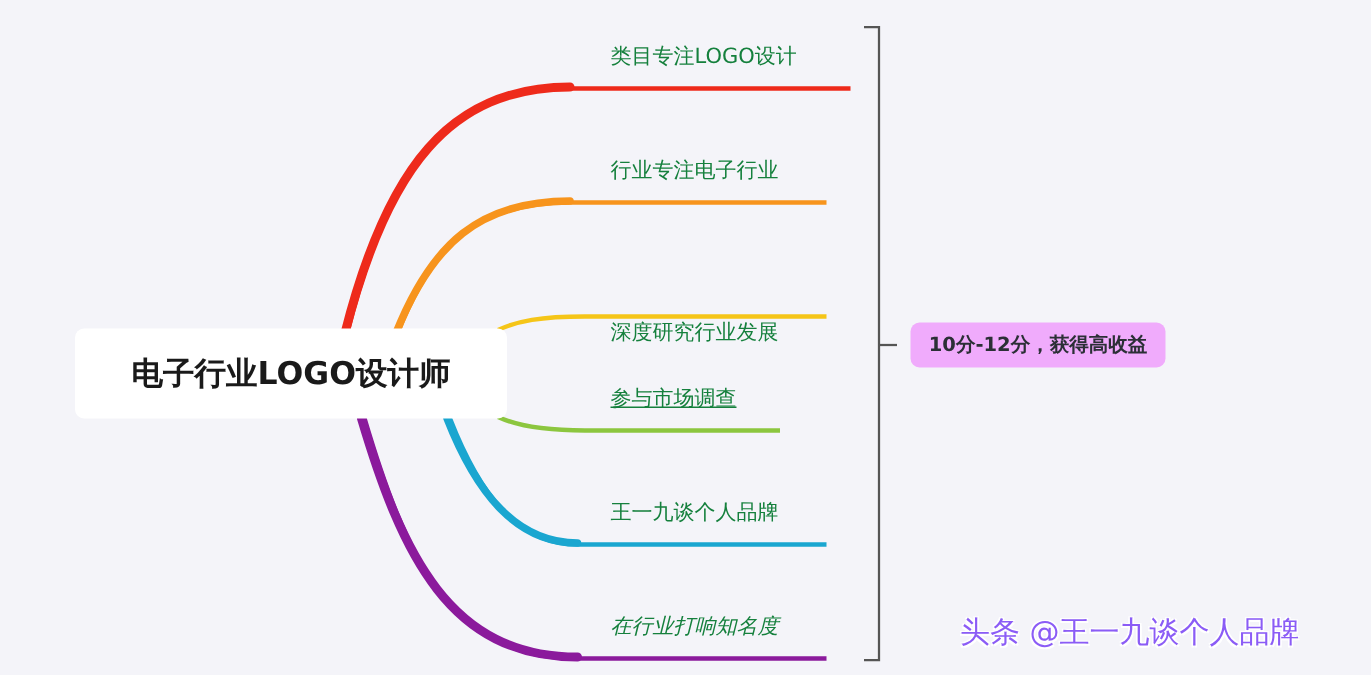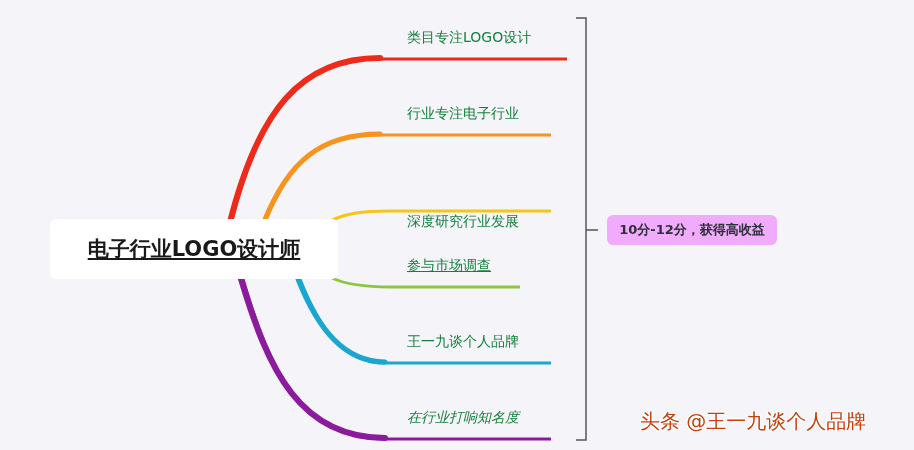--- a/index.html
+++ b/index.html
@@ -10,36 +10,35 @@
       position: relative;
     }
     #canvas { position: absolute; left: 0; top: 0; }
     .root {
       position: absolute; left: 50px; top: 219px;
       width: 288px; height: 60px;
       background: #ffffff; border-radius: 6px;
       display: flex; align-items: center; justify-content: center;
       font-size: 21px; font-weight: bold; color: #1a1a1a;
       letter-spacing: 0px;
-      text-decoration: underline;
     }
     .branch-label {
       position: absolute; left: 407px;
       font-size: 14px; color: #15803d; white-space: nowrap; text-align: center;
     }
     .summary {
       position: absolute; left: 607px; top: 215px;
       width: 170px; height: 30px;
       background: #f0abfc; border-radius: 6px;
       display: flex; align-items: center; justify-content: center;
       font-size: 13px; font-weight: bold; color: #2b2f36;
     }
     .watermark {
       position: absolute; left: 640px; top: 408px;
-      font-size: 20px; color: #c2410c;
+      font-size: 20px; color: #8b5cf6;
       text-shadow: 1px 1px 0 #fff, -1px -1px 0 #fff, 1px -1px 0 #fff, -1px 1px 0 #fff;
       white-space: nowrap;
     }
   </style>
 </head>
 <body>
 
 <svg id="canvas" width="914" height="450">
 
   <path d="M232,220 C260,110 300,59 380,59 L567,59" fill="none" stroke="#ee2a1b" stroke-width="3"></path>

